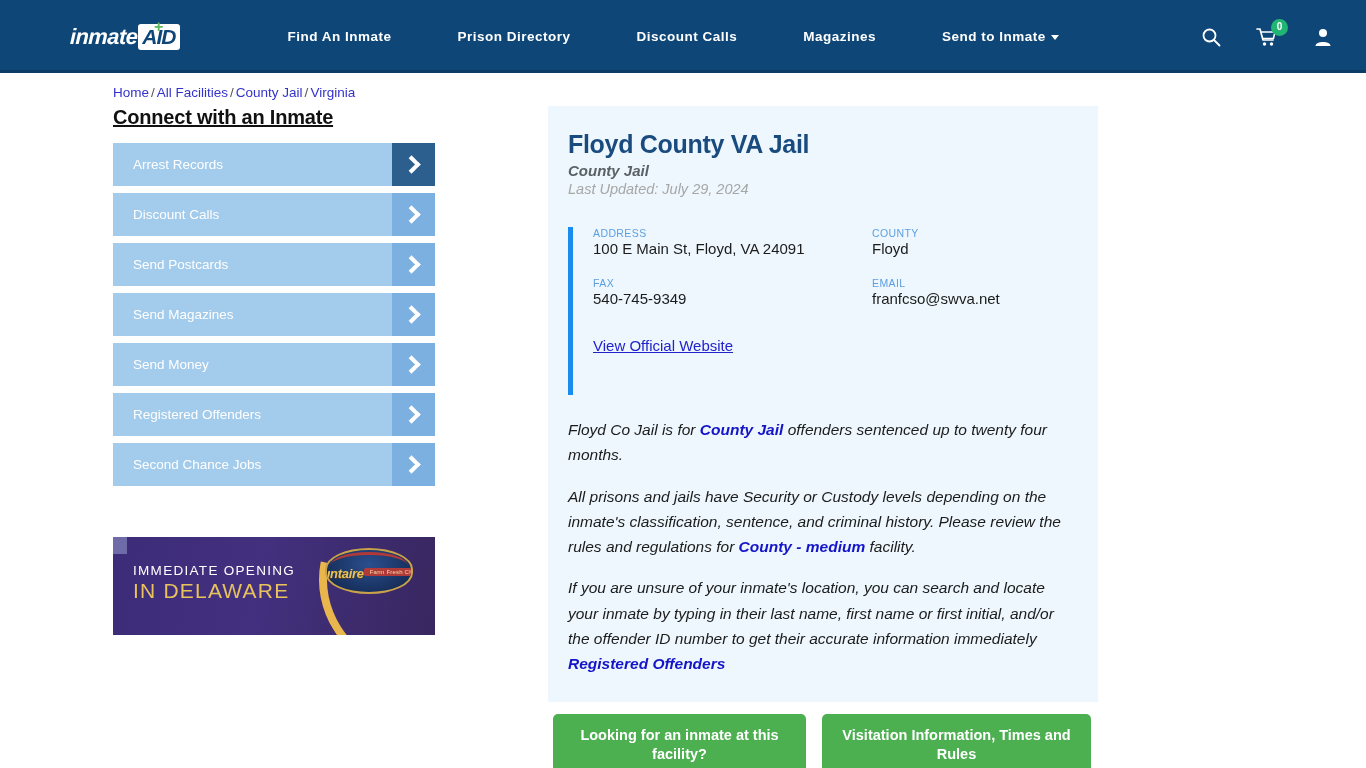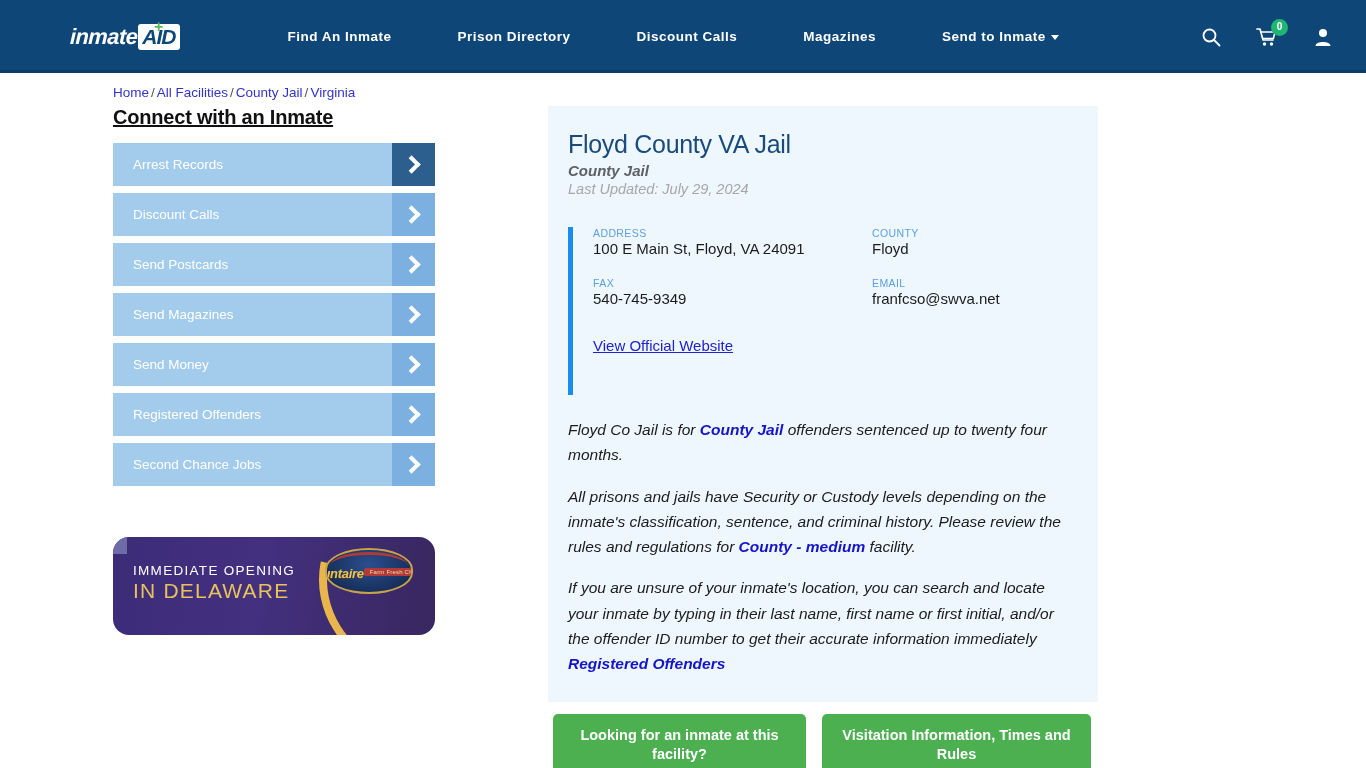--- a/index.html
+++ b/index.html
@@ -181,21 +181,20 @@
 
   
   .ad-banner {
     margin-top: 51px;
     width: 322px;
     height: 98px;
     position: relative;
     overflow: hidden;
     background: linear-gradient(100deg,#3c2c78 0%, #43307f 45%, #38275f 100%);
     cursor: pointer;
-    border-radius: 16px;
   }
   .ad-corner {
     position: absolute;
     left: 0; top: 0;
     width: 14px; height: 17px;
     background: #6f6aa8;
   }
   .ad-swoosh {
     position: absolute;
     right: -54px; top: -42px;
@@ -265,21 +264,21 @@
     flex: 0 0 550px;
   }
   .facility-card {
     background: #edf7fd;
     padding: 24px 28px 26px 20px;
     position: relative;
   }
   .facility-name {
     margin: 0;
     font-size: 25px;
-    font-weight: normal;
+    font-weight: bold;
     color: #1a4b7e;
     letter-spacing: -0.3px;
   }
   .facility-type {
     margin: 3px 0 0 0;
     font-size: 15px;
     font-weight: bold;
     font-style: italic;
     color: #5a6268;
   }

